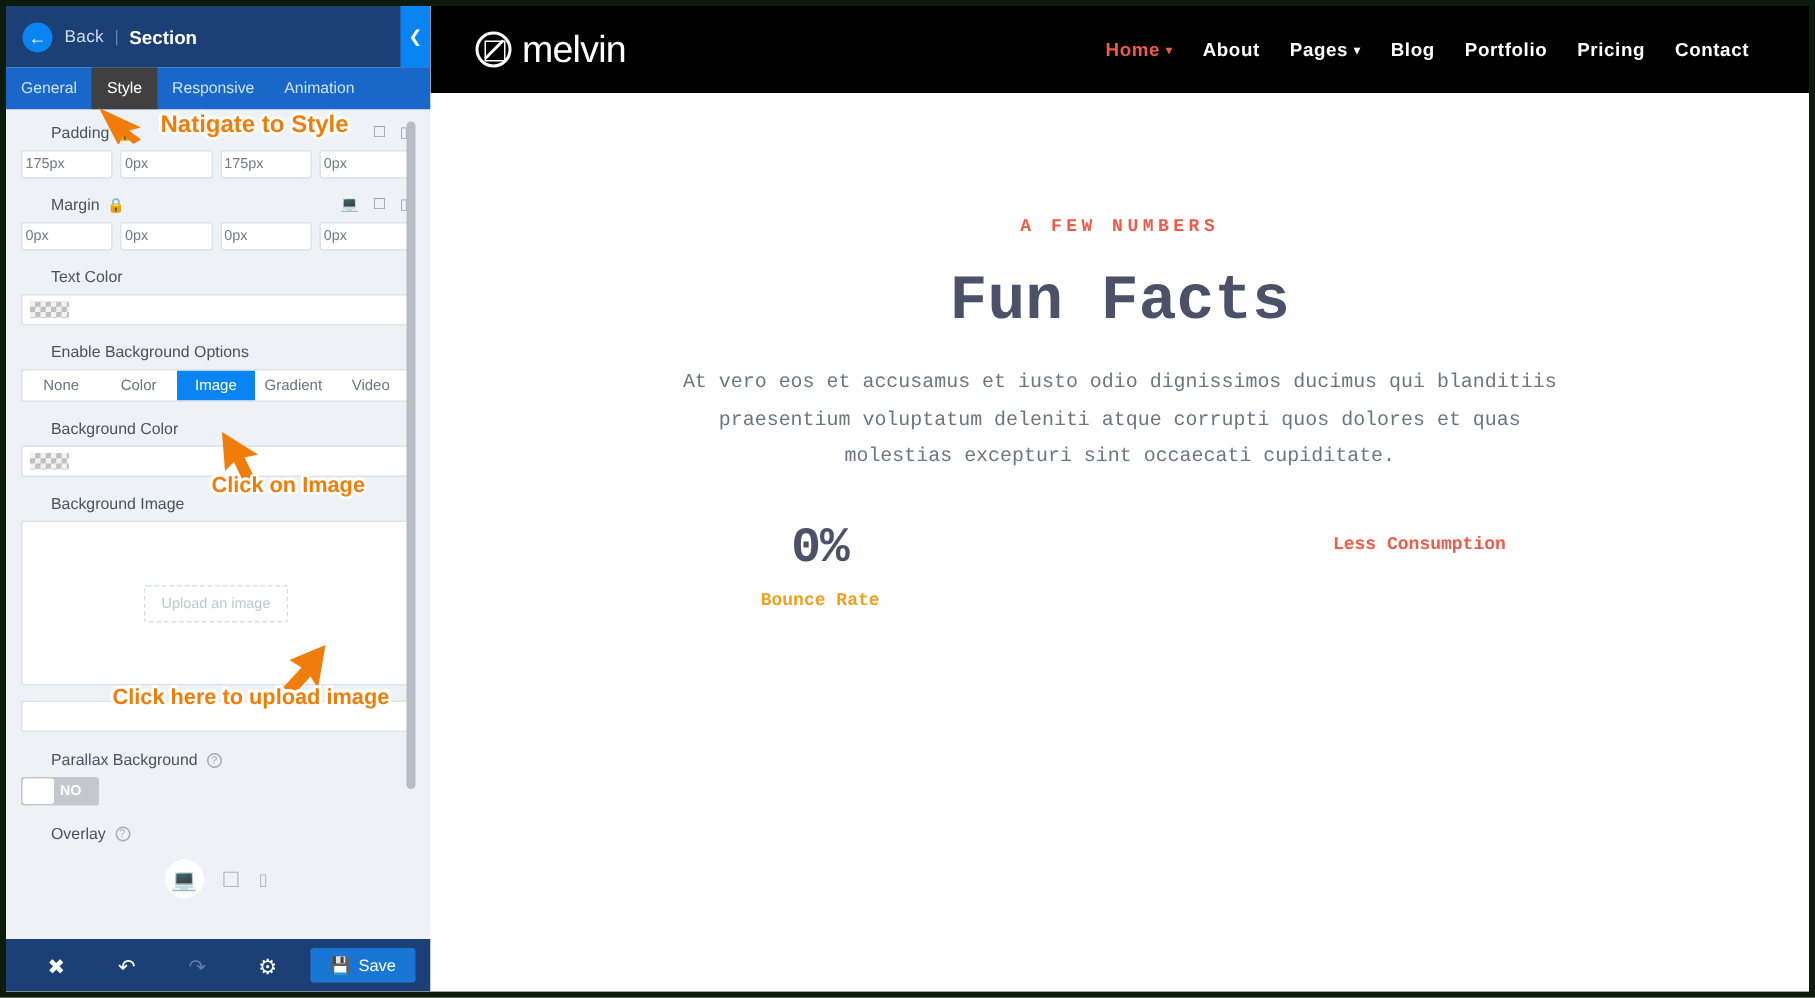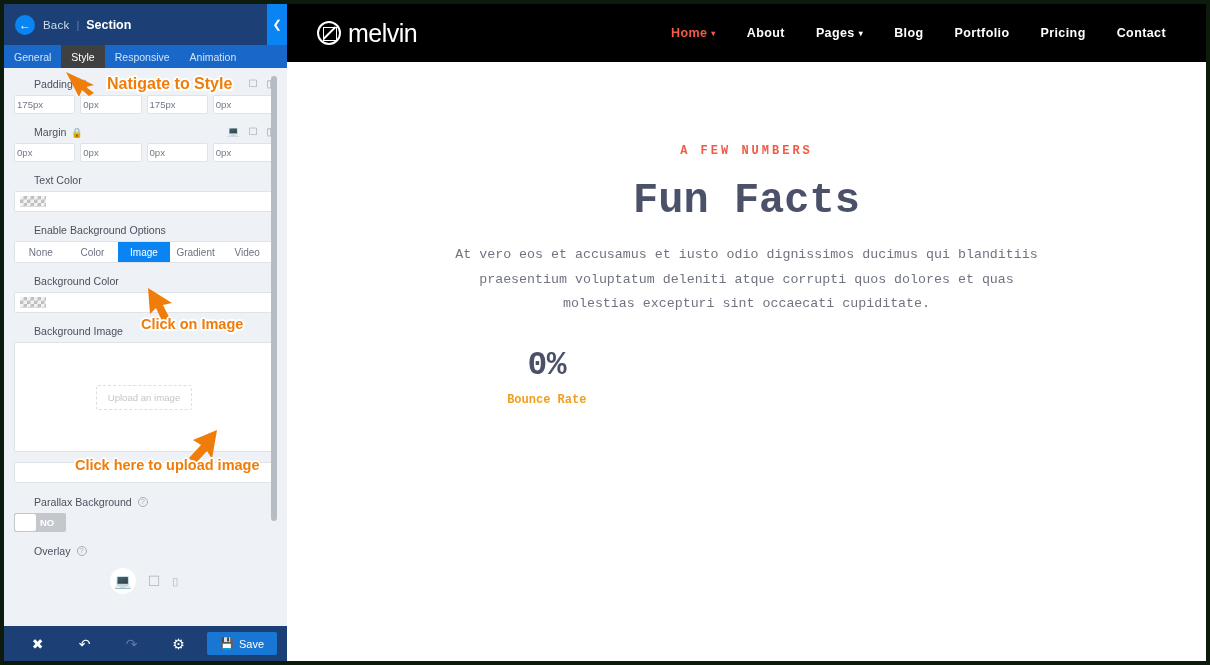--- a/index.html
+++ b/index.html
@@ -41,21 +41,21 @@
   .hdr-sep { color: #5d82b3; font-size: 11px; margin: 0 7px; }
   .hdr-title { color: #ffffff; font-size: 12.5px; font-weight: bold; }
   .collapse-btn {
     position: absolute; right: 0; top: 0; width: 20px; height: 41px;
     background: #0b84f3; color: #ffffff;
     display: flex; align-items: center; justify-content: center;
     font-size: 11px;
   }
 
   .tabs {
-    height: 23px; background: #1967c8; display: flex; flex: none;
+    height: 28px; background: #1967c8; display: flex; flex: none;
     position: relative;
   }
   .tab {
     font-size: 10.5px; color: #cfe2f7; padding: 0 10px;
     display: flex; align-items: center; height: 100%;
   }
   .tab.active { background: #404040; color: #ffffff; }
   .tab-caret {
     position: absolute; left: 64px; bottom: -5px;
     width: 0; height: 0;
@@ -196,21 +196,21 @@
   .logo-mark:before {
     content: ""; position: absolute; left: 4px; top: 4px;
     width: 12px; height: 12px; border: 1.5px solid #fff;
   }
   .logo-mark:after {
     content: ""; position: absolute; left: 2px; top: 9px;
     width: 17px; height: 2px; background: #fff;
     transform: rotate(-45deg);
   }
   .logo-text { color: #ffffff; font-size: 25px; letter-spacing: -0.5px; }
-  .nav-links { margin-left: auto; display: flex; align-items: center; gap: 31px; padding-left: 24px; }
+  .nav-links { margin-left: auto; display: flex; align-items: center; gap: 20px; padding-left: 24px; }
   .nav-link {
     color: #ffffff; font-size: 12.5px; font-weight: bold; letter-spacing: .4px;
     display: flex; align-items: center; gap: 4px;
   }
   .nav-link.active { color: #f05a46; }
   .caret { font-size: 8px; }
 
   .facts {
     padding-top: 82px; text-align: center; font-family: Liberation Mono, monospace;
   }
@@ -396,17 +396,18 @@
       <div class="eyebrow">A FEW NUMBERS</div>
       <div class="facts-title">Fun Facts</div>
       <div class="facts-desc">At vero eos et accusamus et iusto odio dignissimos ducimus qui blanditiis praesentium voluptatum deleniti atque corrupti quos dolores et quas molestias excepturi sint occaecati cupiditate.</div>
 
       <div class="stats">
         <div class="stat">
           <div class="stat-num">0%</div>
           <div class="stat-lbl" style="color:#f0a01e">Bounce Rate</div>
         </div>
         <div class="stat">
+          <div class="stat-lbl" style="color:#f05a46">Less Consumption</div>
         </div>
       </div>
     </div>
   </div>
 </div>
 
 </body></html>

